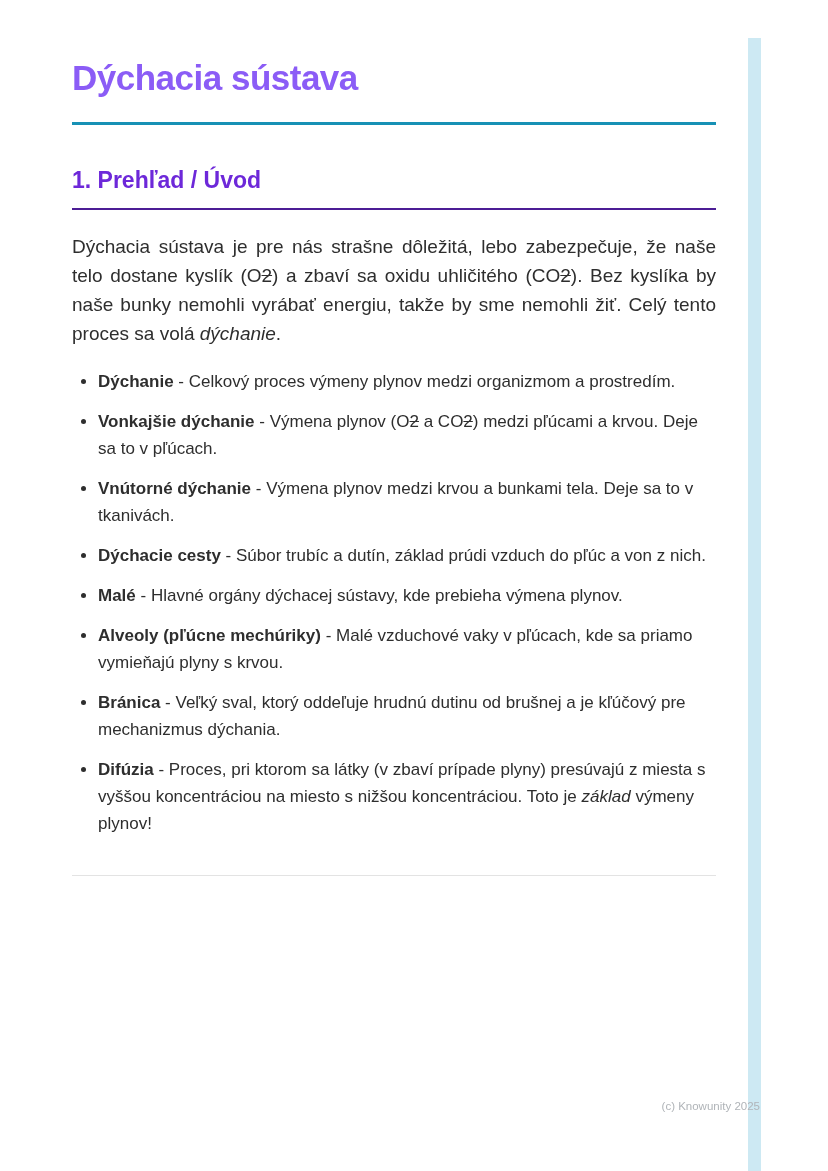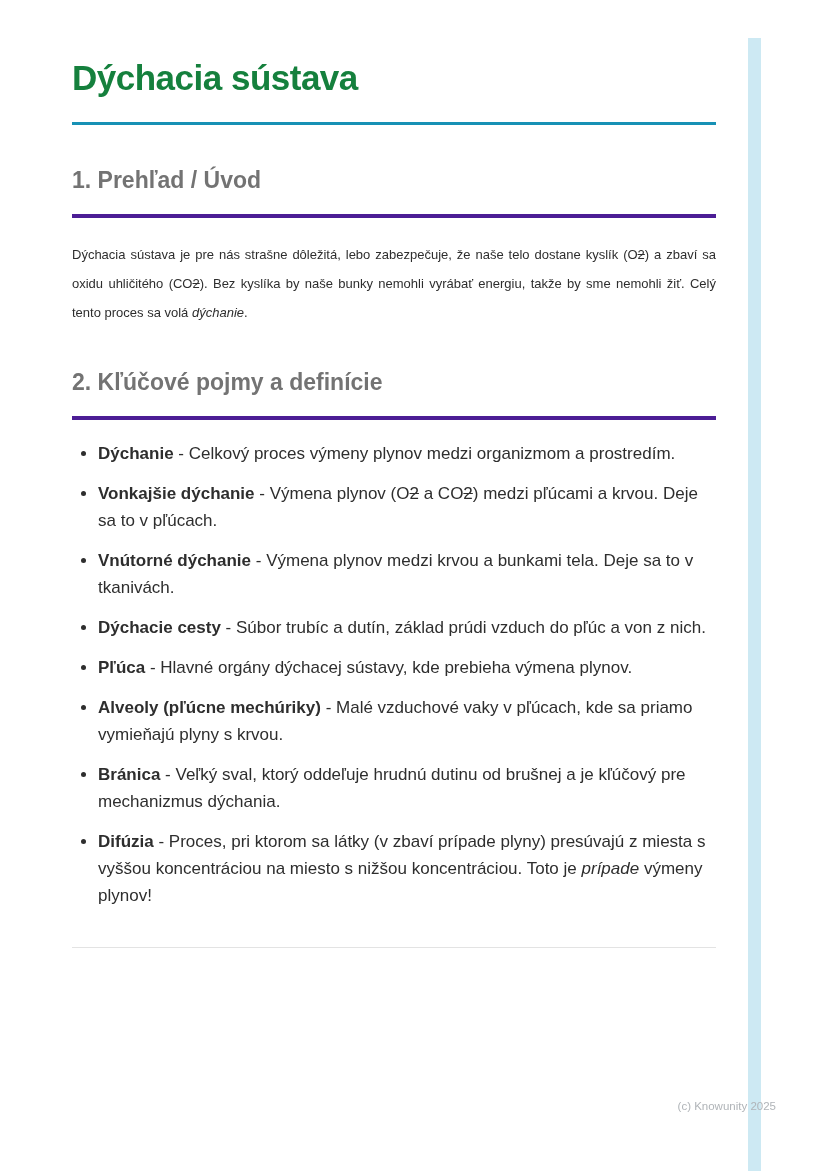--- a/index.html
+++ b/index.html
@@ -26,38 +26,38 @@
     left: 72px;
     top: 58px;
     width: 644px;
   }
   h1 {
     margin: 0 0 24px 0;
     font-size: 35px;
     line-height: 1.15;
     font-weight: 700;
     letter-spacing: -0.5px;
-    color: #15803d;
+    color: #8b5cf6;
   }
   .title-rule {
     height: 3px;
     background: #1791b5;
     margin: 0 0 8px 0;
   }
   h2 {
     margin: 42px 0 0 0;
-    padding-bottom: 20px;
+    padding-bottom: 14px;
     font-size: 23px;
     font-weight: 700;
-    color: #737373;
-    border-bottom: 4px solid #4c1d95;
+    color: #6d28d9;
+    border-bottom: 2px solid #4c1d95;
   }
   p {
     margin: 22px 0 0 0;
-    font-size: 13px;
+    font-size: 19px;
     line-height: 29px;
   }
   p.justified { text-align: justify; }
   ul {
     margin: 20px 0 0 0;
     padding-left: 26px;
   }
   li {
     margin-bottom: 13px;
     font-size: 17px;
@@ -67,51 +67,50 @@
     border: none;
     border-top: 1px solid #e3e3e3;
     margin: 38px 0 0 0;
   }
   .run-bold { font-weight: 700; }
   .run-italic { font-style: italic; }
   .run-strike { text-decoration: line-through; }
   .footer {
     position: absolute;
     top: 1100px;
-    right: 52px;
+    right: 68px;
     font-size: 11.5px;
     color: #b0b4b8;
   }
 </style>
 </head>
 <body>
 
 <div>
   <div class="accent-strip"></div>
 
   <div class="content">
     <h1>Dýchacia sústava</h1>
     <div class="title-rule"></div>
 
     <section>
       <h2>1. Prehľad / Úvod</h2>
       <p class="justified"><span>Dýchacia sústava je pre nás strašne dôležitá, lebo zabezpečuje, že naše telo dostane kyslík (O</span><span class="run-strike">2</span><span>) a zbaví sa oxidu uhličitého (CO</span><span class="run-strike">2</span><span>). Bez kyslíka by naše bunky nemohli vyrábať energiu, takže by sme nemohli žiť. Celý tento proces sa volá </span><span class="run-italic">dýchanie</span><span>.</span></p>
     </section>
 
     <section>
-      <h2>2. Kľúčové pojmy a definície</h2>
       <ul>
         <li><span class="run-bold">Dýchanie</span><span> - Celkový proces výmeny plynov medzi organizmom a prostredím.</span></li>
         <li><span class="run-bold">Vonkajšie dýchanie</span><span> - Výmena plynov (O</span><span class="run-strike">2</span><span> a CO</span><span class="run-strike">2</span><span>) medzi pľúcami a krvou. Deje sa to v pľúcach.</span></li>
         <li><span class="run-bold">Vnútorné dýchanie</span><span> - Výmena plynov medzi krvou a bunkami tela. Deje sa to v tkanivách.</span></li>
         <li><span class="run-bold">Dýchacie cesty</span><span> - Súbor trubíc a dutín, základ prúdi vzduch do pľúc a von z nich.</span></li>
-        <li><span class="run-bold">Pľúca</span><span> - Hlavné orgány dýchacej sústavy, kde prebieha výmena plynov.</span></li>
+        <li><span class="run-bold">Malé</span><span> - Hlavné orgány dýchacej sústavy, kde prebieha výmena plynov.</span></li>
         <li><span class="run-bold">Alveoly (pľúcne mechúriky)</span><span> - Malé vzduchové vaky v pľúcach, kde sa priamo vymieňajú plyny s krvou.</span></li>
         <li><span class="run-bold">Bránica</span><span> - Veľký sval, ktorý oddeľuje hrudnú dutinu od brušnej a je kľúčový pre mechanizmus dýchania.</span></li>
-        <li><span class="run-bold">Difúzia</span><span> - Proces, pri ktorom sa látky (v zbaví prípade plyny) presúvajú z miesta s vyššou koncentráciou na miesto s nižšou koncentráciou. Toto je </span><span class="run-italic">prípade</span><span> výmeny plynov!</span></li>
+        <li><span class="run-bold">Difúzia</span><span> - Proces, pri ktorom sa látky (v zbaví prípade plyny) presúvajú z miesta s vyššou koncentráciou na miesto s nižšou koncentráciou. Toto je </span><span class="run-italic">základ</span><span> výmeny plynov!</span></li>
       </ul>
     </section>
 
     <hr class="divider">
 
   </div>
 
   <div class="footer">(c) Knowunity 2025</div>
 </div>
 

